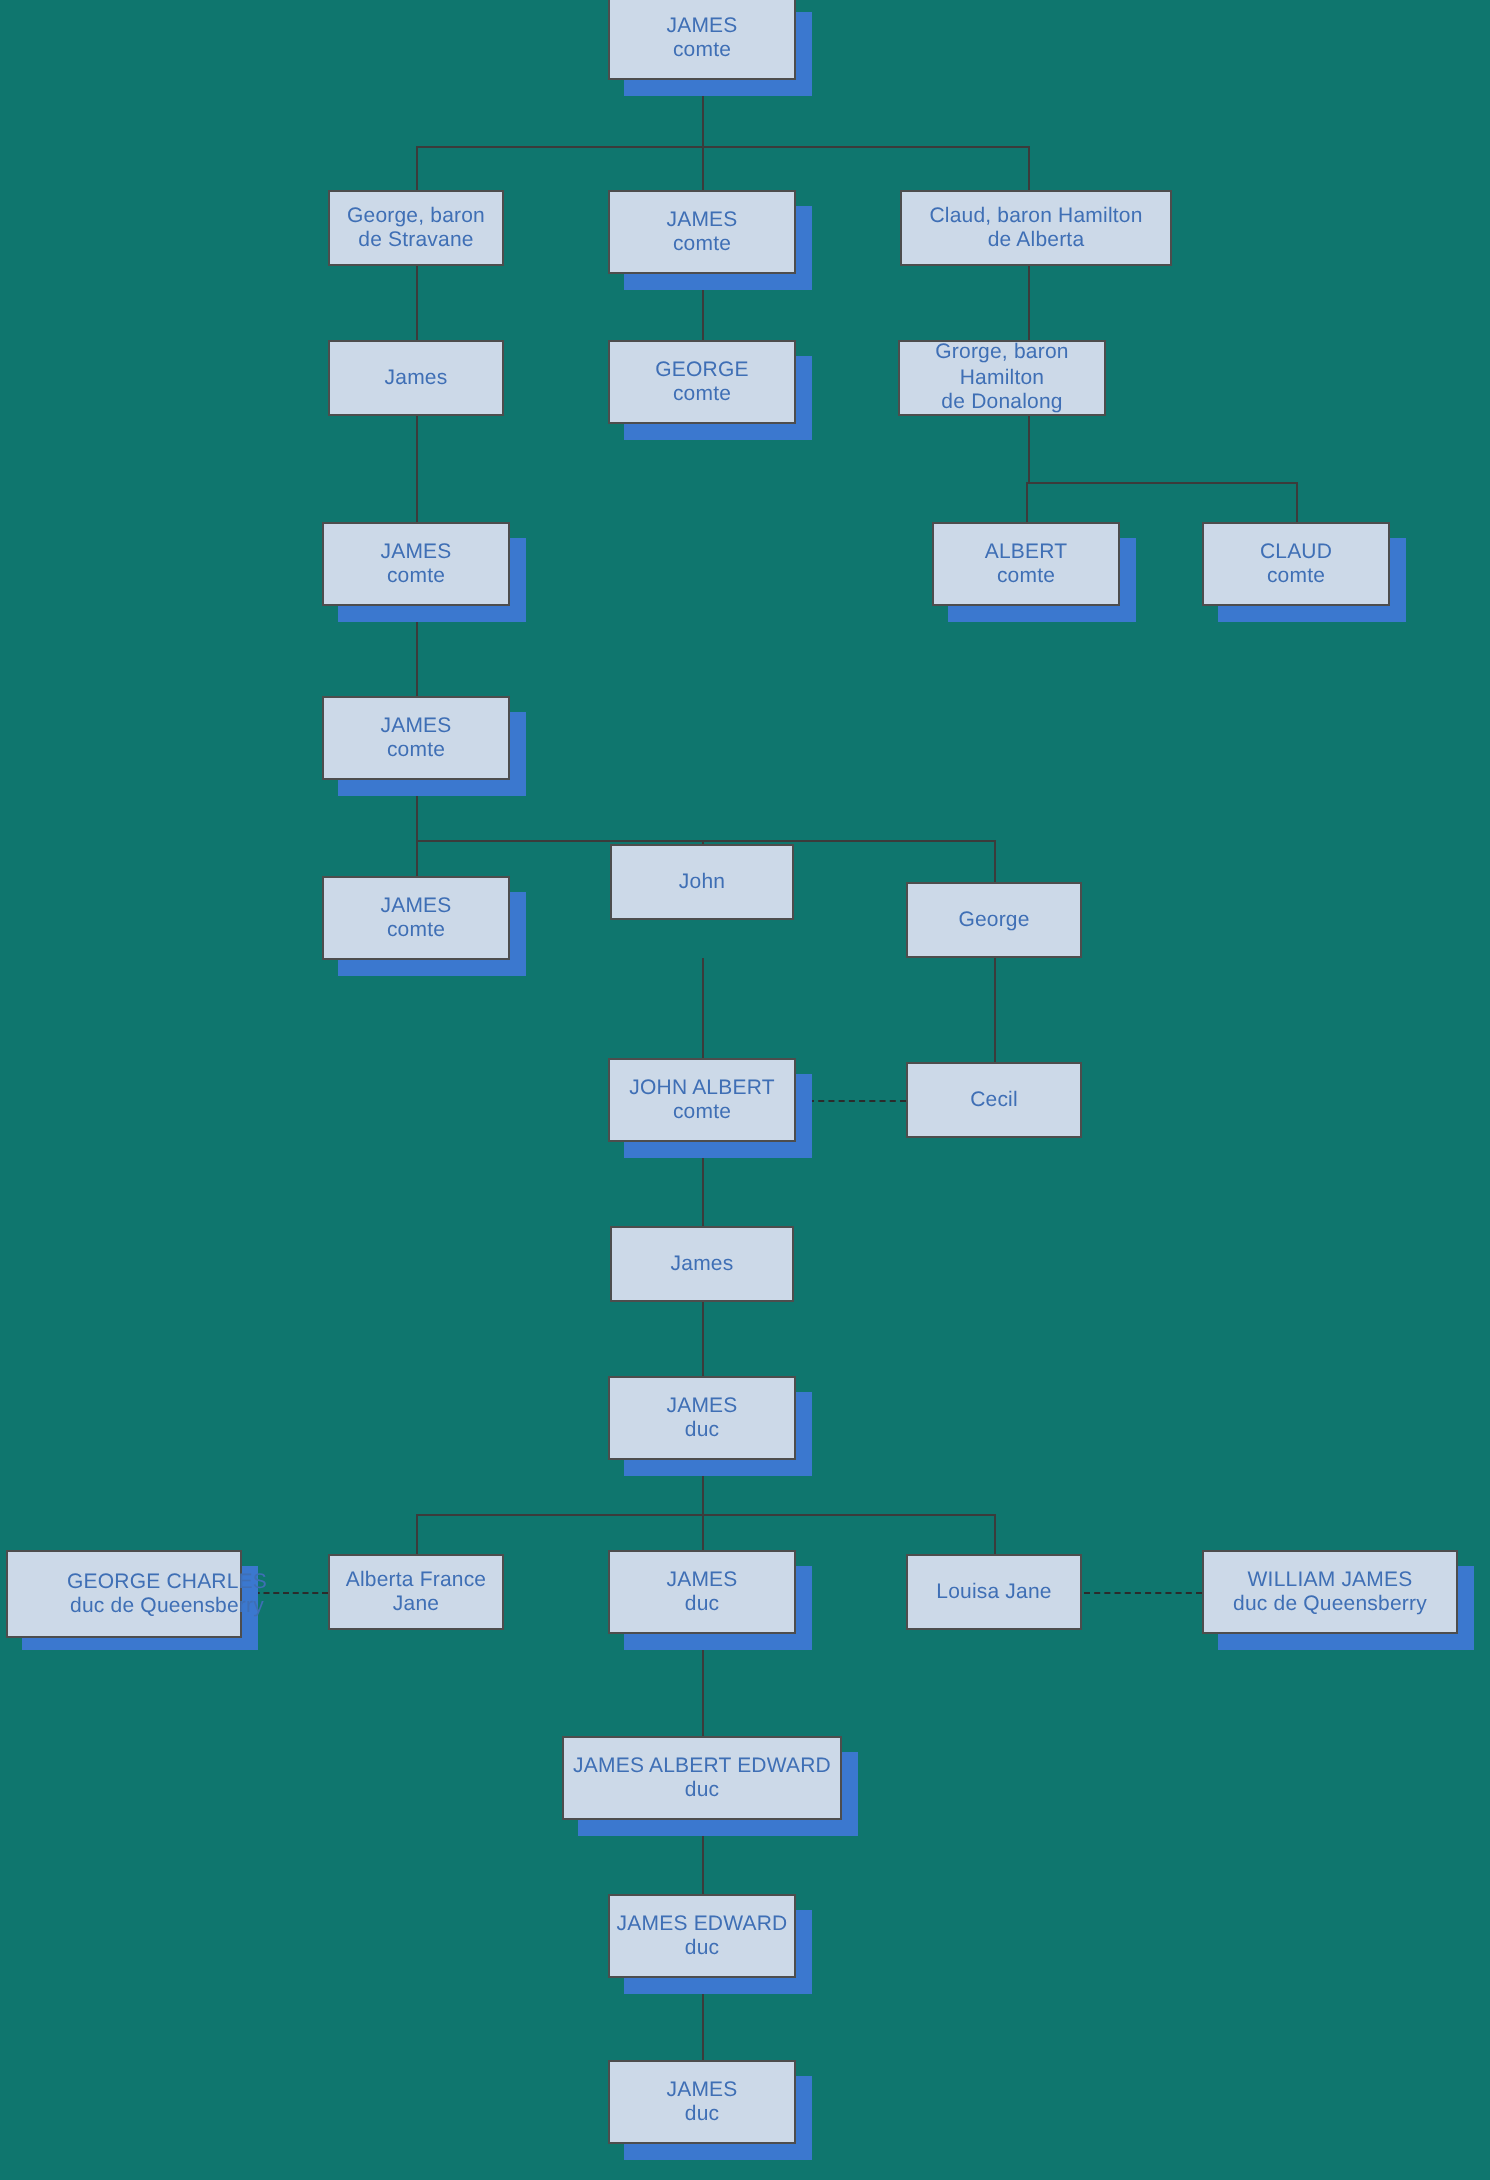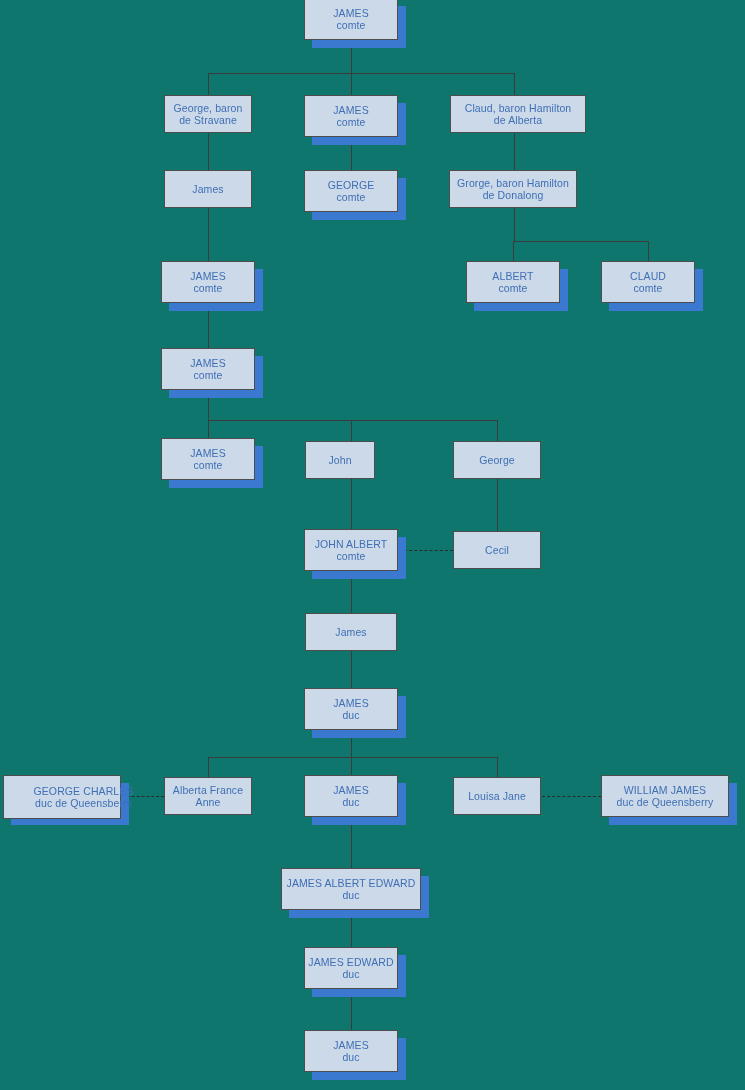--- a/index.html
+++ b/index.html
@@ -138,21 +138,21 @@
         <span class="l2">de Alberta</span>
       </div>
       <div class="node" style="left: 164px; top: 170px; width: 88px; height: 38px;">
         <span class="l1">James</span>
       </div>
       <div class="shadow" style="left: 312px; top: 178px; width: 94px; height: 42px;"></div>
       <div class="node" style="left: 304px; top: 170px; width: 94px; height: 42px;">
         <span class="l1">GEORGE</span>
         <span class="l2">comte</span>
       </div>
-      <div class="node wrap" style="left: 449px; top: 170px; width: 128px; height: 38px;">
+      <div class="node wrap" style="left: 449px; top: 170px; width: 104px; height: 38px;">
         <span class="l1">Grorge, baron Hamilton</span>
         <span class="l2">de Donalong</span>
       </div>
       <div class="shadow" style="left: 474px; top: 269px; width: 94px; height: 42px;"></div>
       <div class="node" style="left: 466px; top: 261px; width: 94px; height: 42px;">
         <span class="l1">ALBERT</span>
         <span class="l2">comte</span>
       </div>
       <div class="shadow" style="left: 609px; top: 269px; width: 94px; height: 42px;"></div>
       <div class="node" style="left: 601px; top: 261px; width: 94px; height: 42px;">
@@ -167,21 +167,21 @@
       <div class="shadow" style="left: 169px; top: 356px; width: 94px; height: 42px;"></div>
       <div class="node" style="left: 161px; top: 348px; width: 94px; height: 42px;">
         <span class="l1">JAMES</span>
         <span class="l2">comte</span>
       </div>
       <div class="shadow" style="left: 169px; top: 446px; width: 94px; height: 42px;"></div>
       <div class="node" style="left: 161px; top: 438px; width: 94px; height: 42px;">
         <span class="l1">JAMES</span>
         <span class="l2">comte</span>
       </div>
-      <div class="node" style="left: 305px; top: 441px; width: 70px; height: 38px;">
+      <div class="node" style="left: 305px; top: 422px; width: 92px; height: 38px;">
         <span class="l1">John</span>
       </div>
       <div class="node" style="left: 453px; top: 441px; width: 88px; height: 38px;">
         <span class="l1">George</span>
       </div>
       <div class="shadow" style="left: 312px; top: 537px; width: 94px; height: 42px;"></div>
       <div class="node" style="left: 304px; top: 529px; width: 94px; height: 42px;">
         <span class="l1">JOHN ALBERT</span>
         <span class="l2">comte</span>
       </div>
@@ -196,21 +196,21 @@
         <span class="l1">JAMES</span>
         <span class="l2">duc</span>
       </div>
       <div class="shadow" style="left: 11px; top: 783px; width: 118px; height: 42px;"></div>
       <div class="node" style="left: 3px; top: 775px; width: 118px; height: 44px; padding-left: 45px;">
         <span class="l1">GEORGE CHARLES</span>
         <span class="l2">duc de Queensberry</span>
       </div>
       <div class="node" style="left: 164px; top: 777px; width: 88px; height: 38px;">
         <span class="l1">Alberta France</span>
-        <span class="l2">Anne</span>
+        <span class="l2">Jane</span>
       </div>
       <div class="shadow" style="left: 312px; top: 783px; width: 94px; height: 42px;"></div>
       <div class="node" style="left: 304px; top: 775px; width: 94px; height: 42px;">
         <span class="l1">JAMES</span>
         <span class="l2">duc</span>
       </div>
       <div class="node" style="left: 453px; top: 777px; width: 88px; height: 38px;">
         <span class="l1">Louisa Jane</span>
       </div>
       <div class="shadow" style="left: 609px; top: 783px; width: 128px; height: 42px;"></div>

